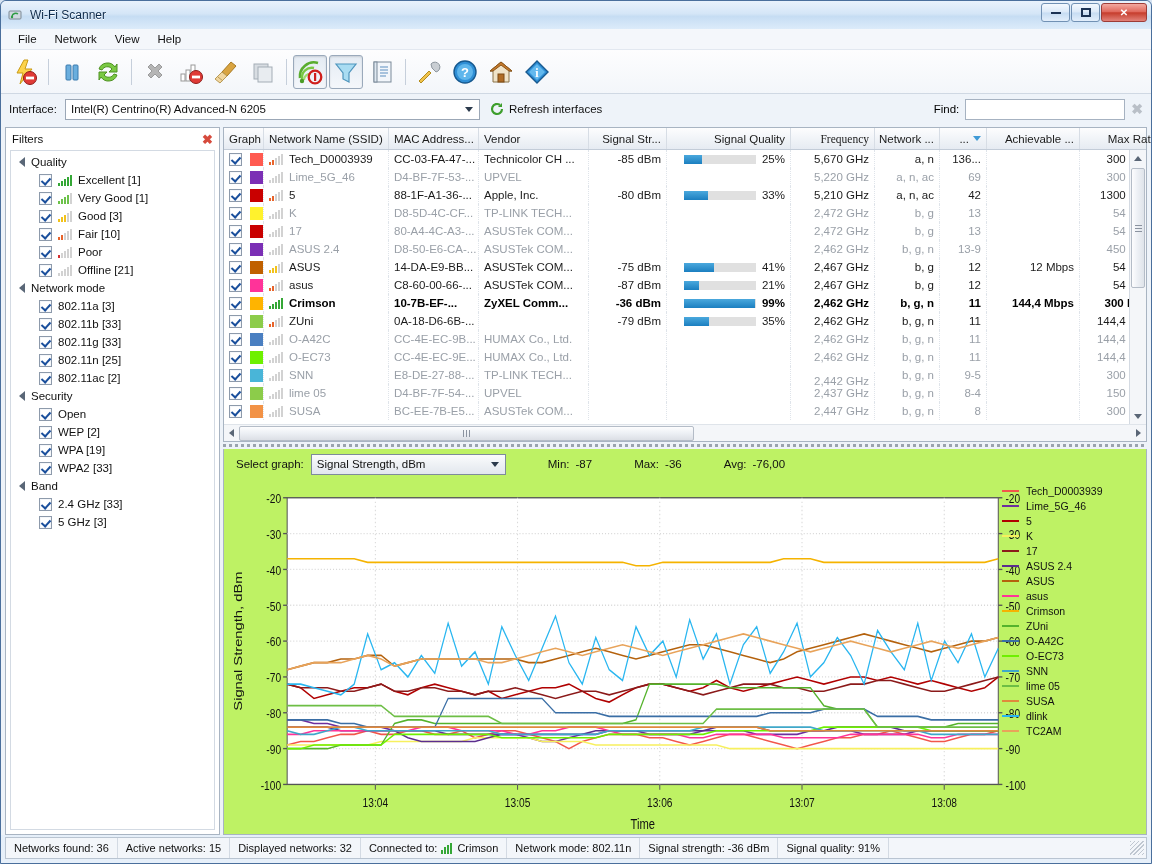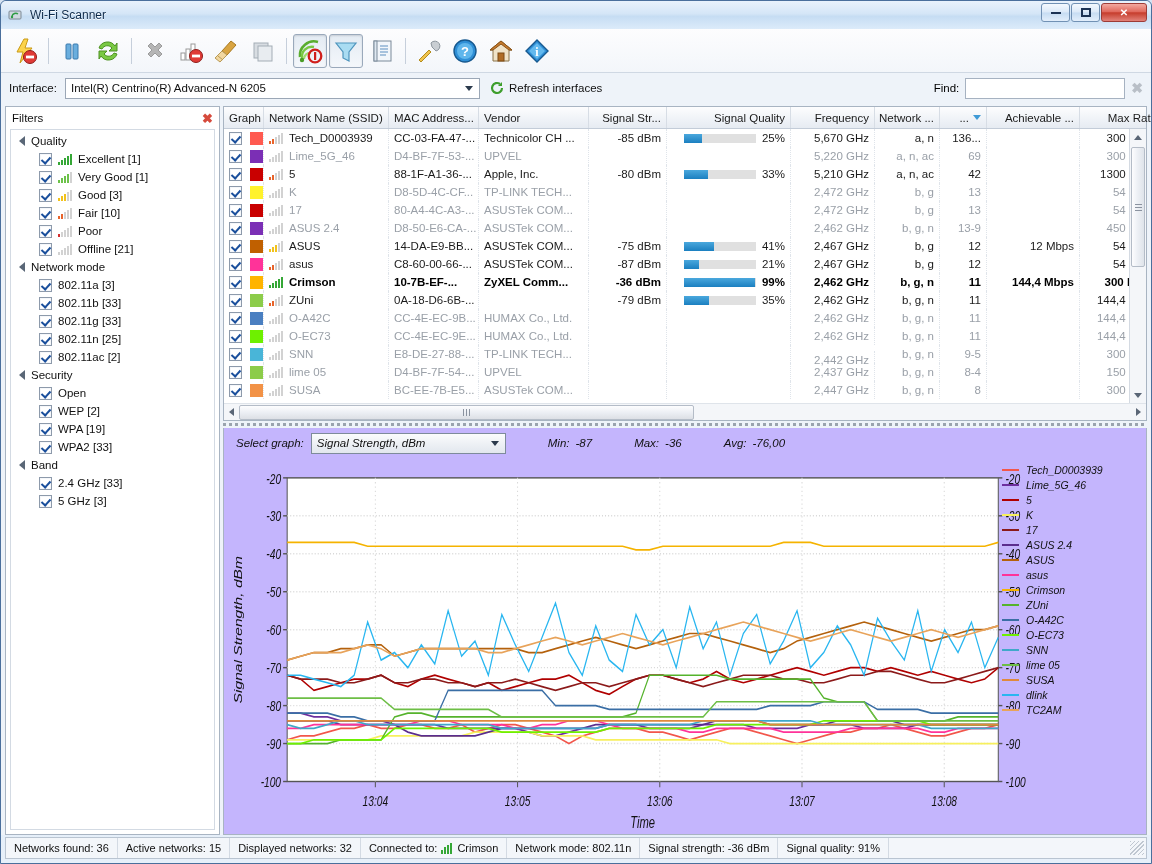--- a/index.html
+++ b/index.html
@@ -247,21 +247,21 @@
   .gtabs { flex: 0 0 19px; height: 19px; display: flex; align-items: flex-end; border-bottom: 1px solid #9aa7b6; }
   .gtab {
     height: 18px; padding: 0 7px; font-size: 11.5px; color: #111;
     border: 1px solid #9aa7b6; border-bottom: none;
     background: linear-gradient(to bottom, #f2f5f9, #dfe5ed);
     margin-right: 1px; border-radius: 2px 2px 0 0; display: flex; align-items: center;
   }
   .gtab.active { background: #fff; height: 19px; border-bottom: 1px solid #fff; z-index: 2; }
   .gcontent {
     flex: 1 1 auto; border: 1px solid #a8b4c2; border-top: none;
-    background: #c4b5fd; display: flex; flex-direction: column; min-height: 0; font-style: italic;
+    background: #bef264; display: flex; flex-direction: column; min-height: 0;
   }
   .gctrl { flex: 0 0 30px; display: flex; align-items: center; padding: 0 12px; }
   .gctrl .lbl { font-size: 11.5px; margin-right: 7px; color: #111; }
   #graph-select {
     width: 195px; height: 21px;
     background: linear-gradient(to bottom,#fbfcfd,#eef1f5,#e2e7ee);
     border: 1px solid #7e8b9b;
   }
   .stat { font-size: 11.5px; color: #111; margin-left: 42px; }
   .stat b { font-weight: normal; margin-left: 6px; }
@@ -308,20 +308,26 @@
       <div class="winbtn">
           <span class="glyph-min"></span>
         </div>
       <div class="winbtn">
           <span class="glyph-max"></span>
         </div>
       <div class="winbtn close">✕</div>
     </div>
   </div>
 
+  <div class="menubar">
+    <div class="menu-item">File</div>
+    <div class="menu-item">Network</div>
+    <div class="menu-item">View</div>
+    <div class="menu-item">Help</div>
+  </div>
 
   <div class="toolbar">
     <div class="tb-btn">
       <svg class="tb-ico" viewBox="0 0 28 28">
         <path d="M13 2 L6 15 h6 l-3 11 L21 11 h-7 l3-9z" fill="#fcd34b" stroke="#c99a16" stroke-width="1"></path>
         <circle cx="19" cy="20" r="6.5" fill="#e03a36" stroke="#8f1d1a" stroke-width="1"></circle>
         <rect x="15" y="18.6" width="8" height="2.8" fill="#fff"></rect>
       </svg>
     </div>
     <div class="tb-sep"></div>
@@ -595,21 +601,21 @@
             </div>
             <div class="th" style="width: 110px; flex: 0 0 110px;">
               <span>Vendor</span>
             </div>
             <div class="th r" style="width: 78px; flex: 0 0 78px;">
               <span>Signal Str...</span>
             </div>
             <div class="th r" style="width: 124px; flex: 0 0 124px;">
               <span>Signal Quality</span>
             </div>
-            <div class="th r" style="width: 84px; flex: 0 0 84px;">
+            <div class="th r" style="width: 84px; flex: 0 0 84px; font-family: Liberation Serif, serif;">
               <span>Frequency</span>
             </div>
             <div class="th r" style="width: 65px; flex: 0 0 65px;">
               <span>Network ...</span>
             </div>
             <div class="th r" style="width: 47px; flex: 0 0 47px;">
               <span>...</span>
               <span class="sortarrow"></span>
             </div>
             <div class="th r" style="width: 93px; flex: 0 0 93px;">

